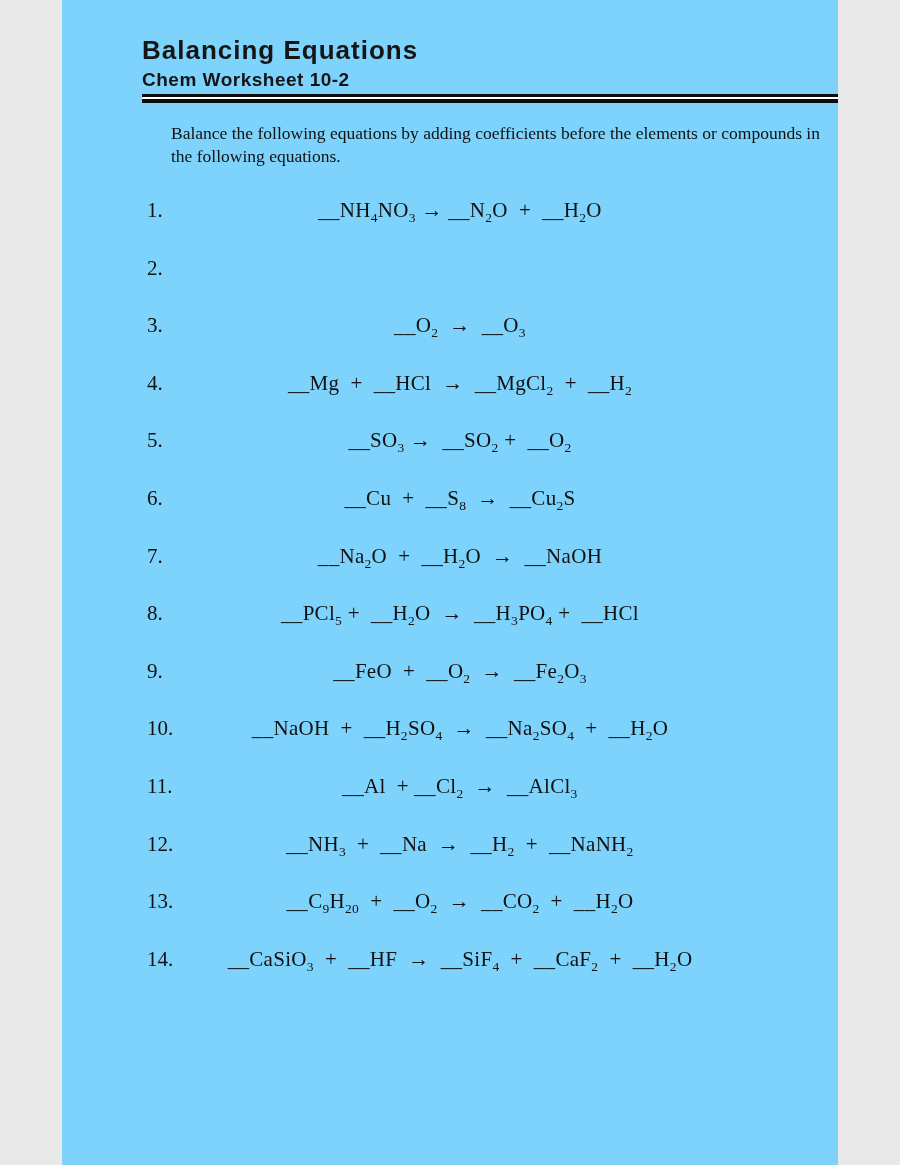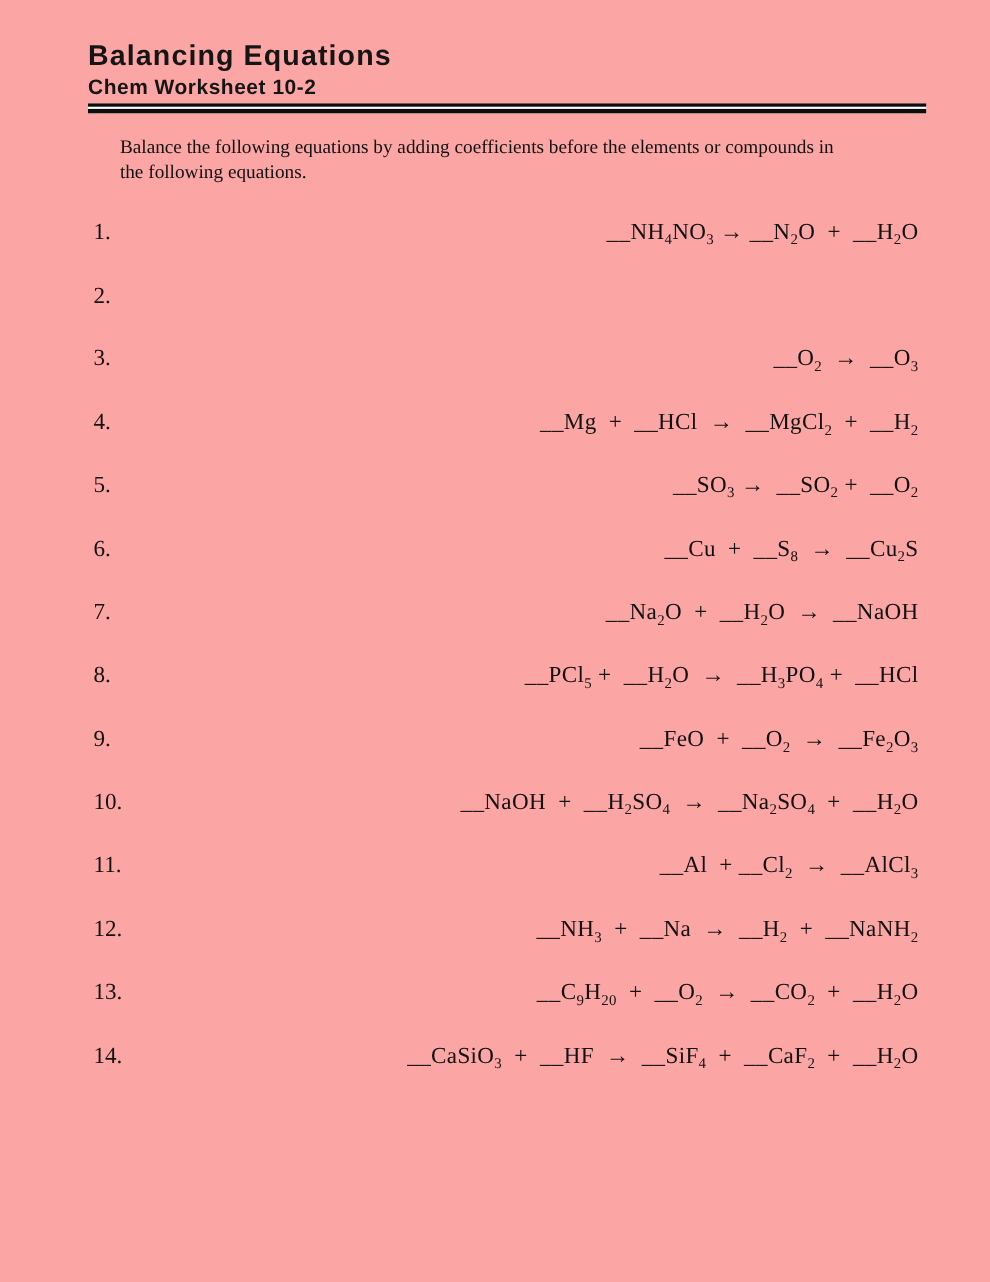--- a/index.html
+++ b/index.html
@@ -1,22 +1,22 @@
 <!DOCTYPE html>
 <html><head>
 <meta charset="utf-8">
 <style>
   * { margin: 0; padding: 0; box-sizing: border-box; }
   html, body { background: #e8e8e8; }
   .page {
     position: relative;
-    width: 900px;
+    width: 776px;
     height: 1165px;
     margin: 0 auto;
-    background: #fca5a5;
+    background: #7dd3fc;
     overflow: hidden;
     font-family: "Liberation Serif", serif;
     color: #111111;
   }
   
   .header-block {
     position: absolute;
     left: 80px;
     top: 34px;
   }
@@ -88,21 +88,21 @@
   }
   .problem-number {
     position: absolute;
     left: 0;
     top: 8px;
     font-size: 21px;
     font-family: "Liberation Serif", serif;
   }
   .equation {
     display: block;
-    text-align: right;
+    text-align: center;
     padding-top: 8px;
     font-size: 21px;
     font-family: "Liberation Serif", serif;
     white-space: pre-wrap;
     letter-spacing: 0.3px;
   }
   .equation sub {
     font-size: 13.5px;
     line-height: 0;
   }

